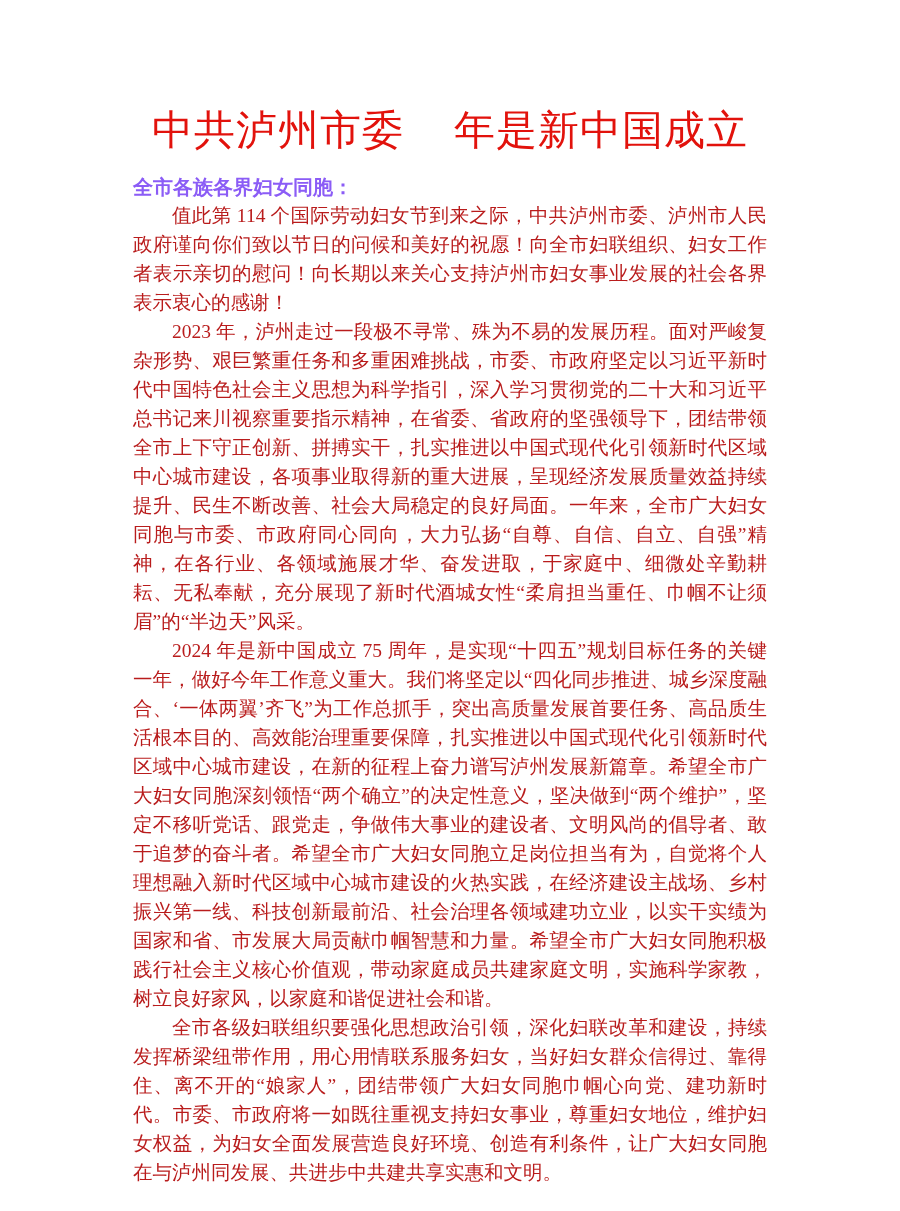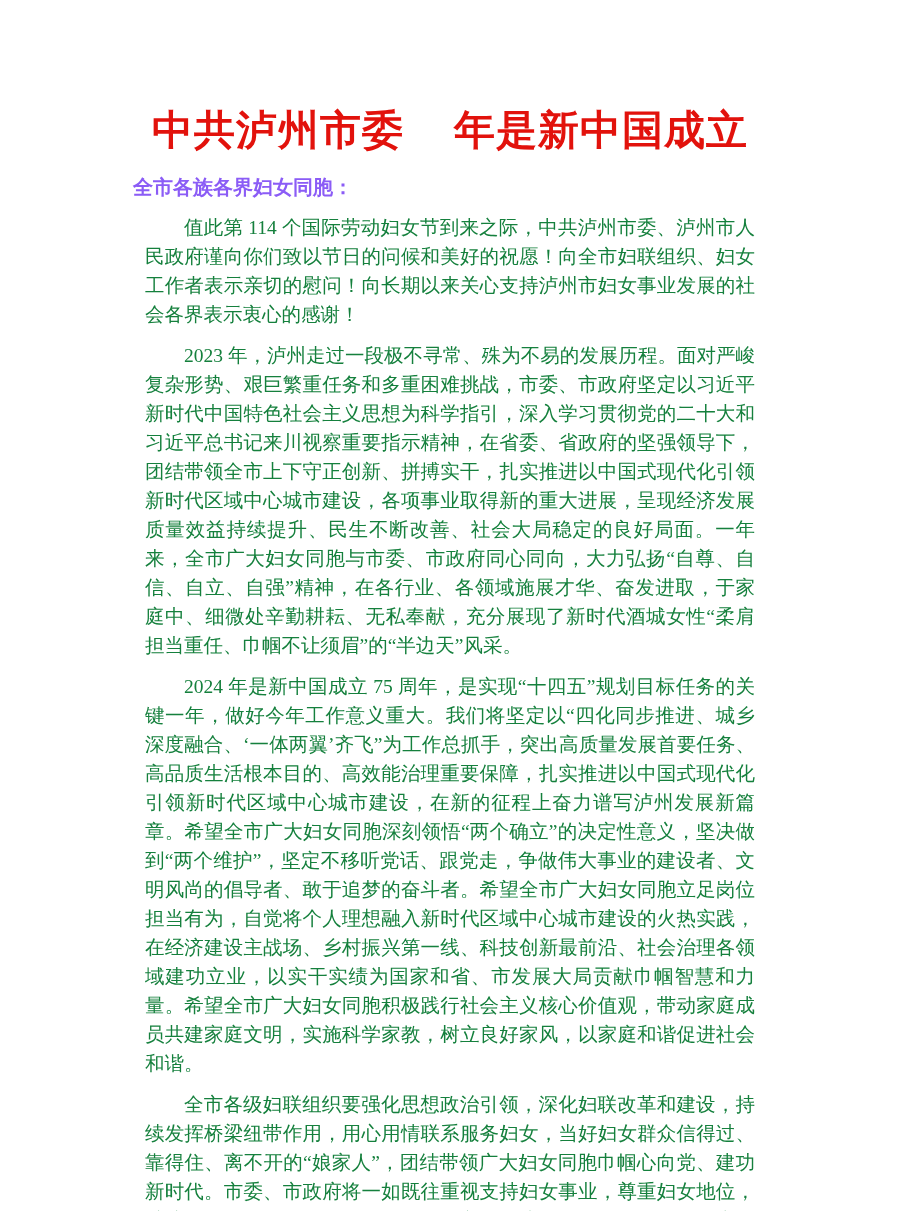--- a/index.html
+++ b/index.html
@@ -15,21 +15,21 @@
     overflow: hidden;
   }
   .page {
     box-sizing: border-box;
     width: 900px;
     height: 1211px;
     padding: 102px 133px 0 133px;
     background: #ffffff;
   }
   .title {
-    font-weight: bold;
+    font-weight: normal;
     text-align: right;
     font-size: 41px;
     line-height: 57px;
     letter-spacing: 1px;
     color: #e2120c;
   }
   .title-line1 {
     display: flex;
     justify-content: center;
     gap: 50px;
@@ -40,26 +40,26 @@
   }
   .salutation {
     margin: 14px 0 0 0;
     font-weight: bold;
     font-size: 20px;
     line-height: 28px;
     color: #8b5cf6;
     font-family: "Liberation Sans", sans-serif;
   }
   .body-text p {
-    margin: 12px;
+    margin: 0;
     font-size: 19.5px;
     line-height: 29px;
     text-align: justify;
     text-indent: 2em;
-    color: #15803d;
+    color: #b91c1c;
   }
 </style>
 </head>
 <body>
 
 <div class="page">
 
   <div class="title">
     <div class="title-line1">
       <span>中共泸州市委</span>

